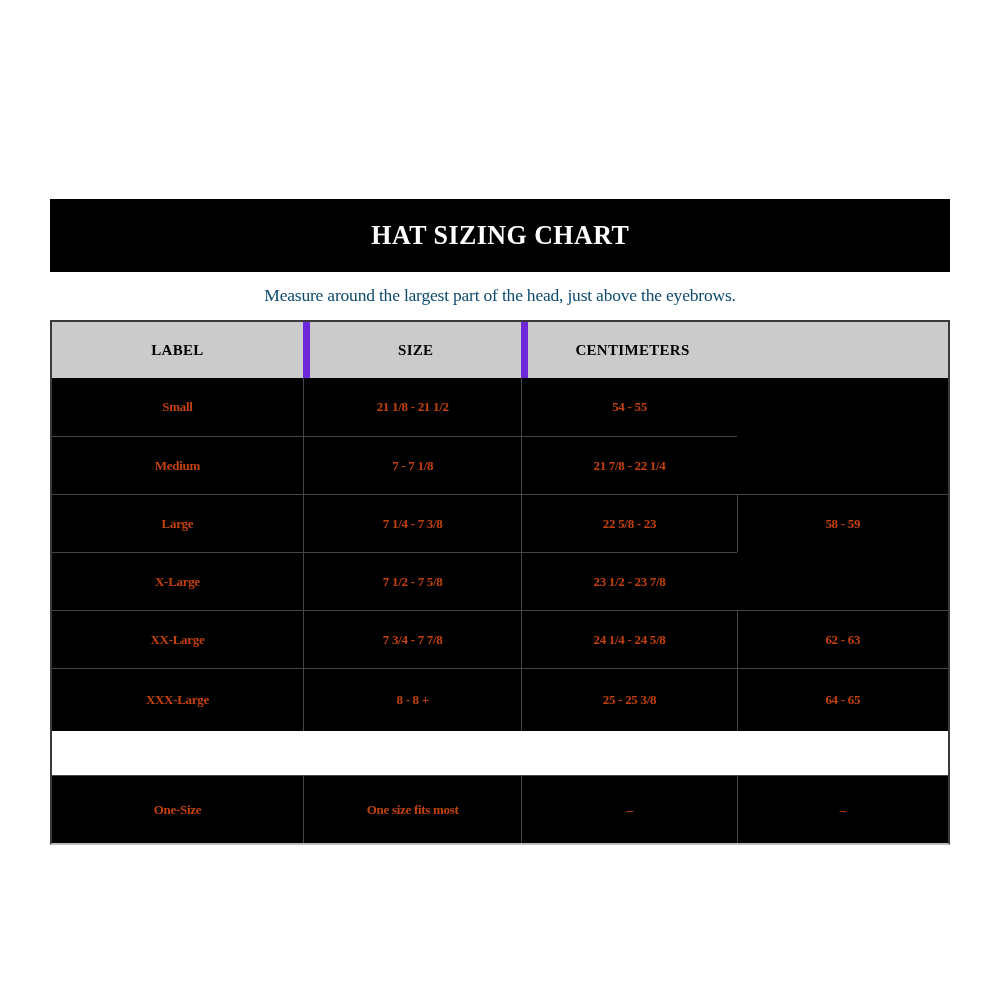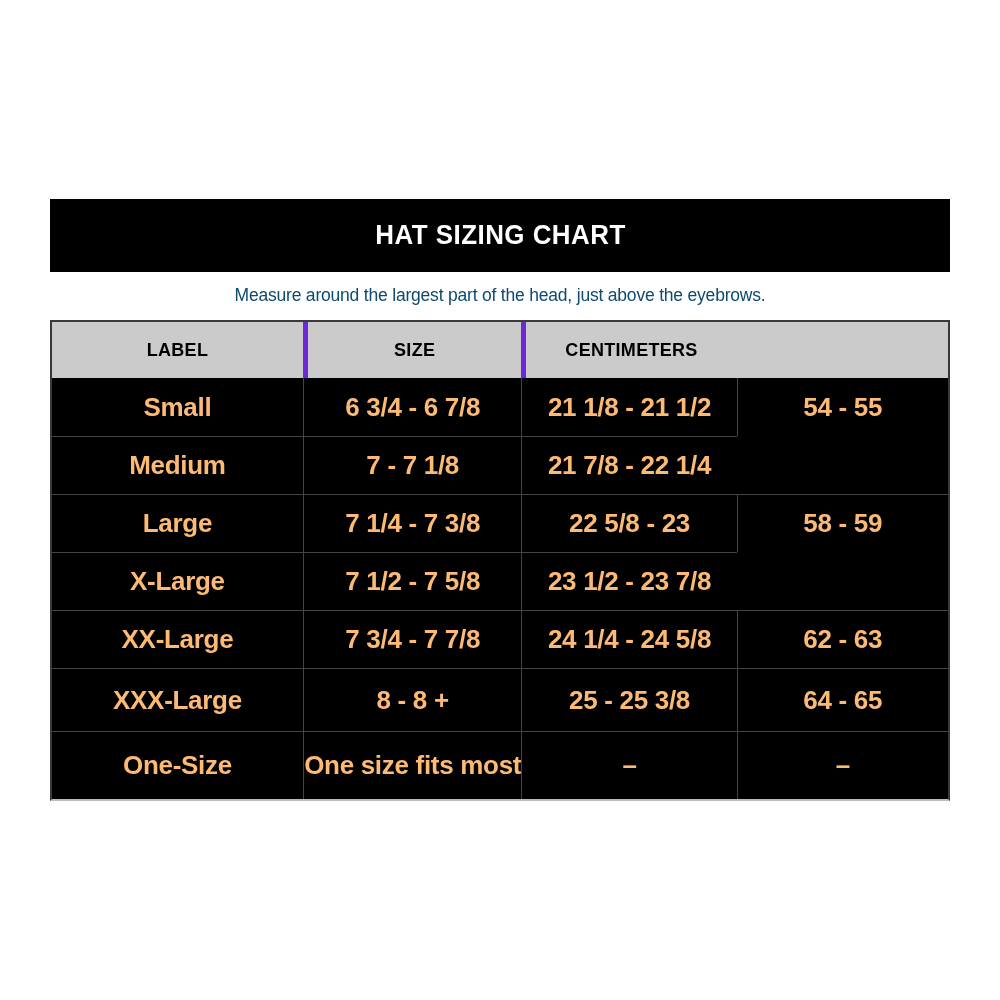--- a/index.html
+++ b/index.html
@@ -1,21 +1,21 @@
 <!DOCTYPE html>
 <html><head>
 <meta charset="utf-8">
 <style>
   html, body { margin: 0; padding: 0; background: #ffffff; }
   .canvas {
     position: relative;
     width: 964px;
     height: 1000px;
     background: #ffffff;
-    font-family: Liberation Sans, sans-serif;
+    font-family: Liberation Serif, serif;
     overflow: hidden;
   }
   .title-bar {
     position: absolute;
     left: 50px;
     top: 199px;
     width: 900px;
     height: 73px;
     background: #000000;
     display: flex;
@@ -49,38 +49,38 @@
     border-bottom-color: #bdbdbd;
   }
   .trow {
     display: grid;
     grid-template-columns: 28% 24.4% 24% 23.6%;
     box-sizing: border-box;
   }
   .trow.thead { height: 56px; background: #cbcbcb; }
   .trow.tbody { height: 58px; background: #000000; }
   .trow.tbody:nth-child(7) { height: 63px; }
-  .trow.tbody:nth-child(8) { height: 68px; }
+  .trow.tbody:nth-child(8) { height: 68px; margin-top: 44px; }
   .hcell, .cell {
     display: flex;
     align-items: center;
     justify-content: center;
     box-sizing: border-box;
     white-space: nowrap;
   }
   .hcell {
     color: #000000;
-    font-size: 18px;
+    font-size: 15px;
     font-weight: bold;
     letter-spacing: 0.3px;
   }
-  .hcell + .hcell { border-left: 5px solid #6d28d9; }
+  .hcell + .hcell { border-left: 7px solid #6d28d9; }
   .cell {
-    color: #fdba74;
-    font-size: 26px;
+    color: #c2410c;
+    font-size: 13px;
     font-weight: bold;
     letter-spacing: -0.3px;
   }
   .cell + .cell { border-left: 1px solid #454545; }
   .trow.tbody + .trow.tbody .cell { border-top: 1px solid #454545; }
 </style>
 </head>
 <body>
 
 <div class="canvas">
@@ -94,21 +94,20 @@
   <div class="size-table">
 
     <div class="trow thead">
       <div class="hcell">LABEL</div>
       <div class="hcell">SIZE</div>
       <div class="hcell">CENTIMETERS</div>
     </div>
 
     <div class="trow tbody">
       <div class="cell">Small</div>
-      <div class="cell">6 3/4 - 6 7/8</div>
       <div class="cell">21 1/8 - 21 1/2</div>
       <div class="cell">54 - 55</div>
     </div>
 
     <div class="trow tbody">
       <div class="cell">Medium</div>
       <div class="cell">7 - 7 1/8</div>
       <div class="cell">21 7/8 - 22 1/4</div>
     </div>
 

